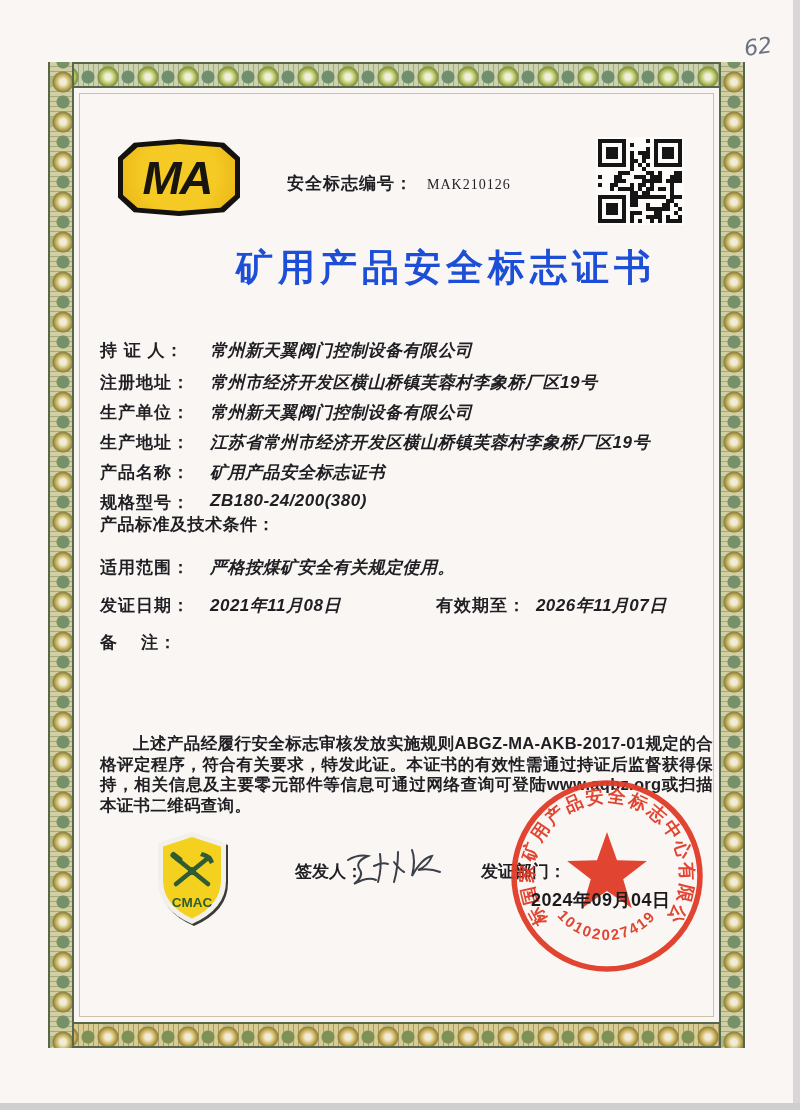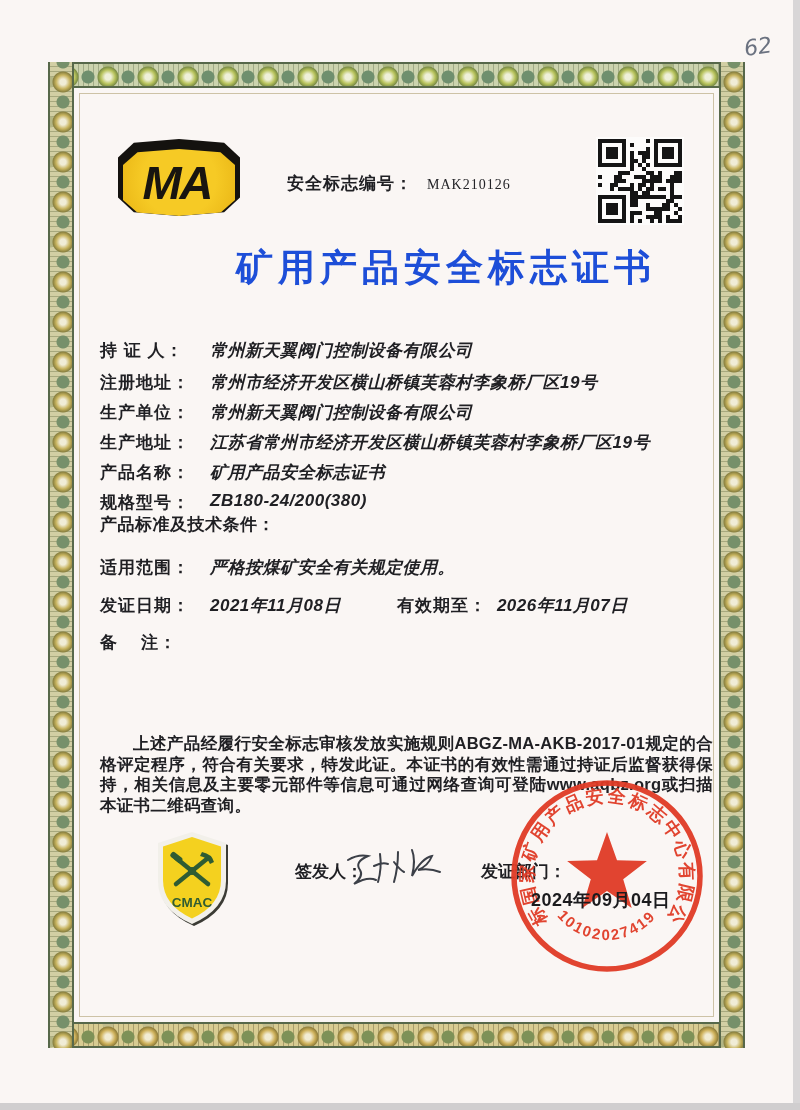--- a/index.html
+++ b/index.html
@@ -54,21 +54,21 @@
     border-left:2px solid #57684a;border-right:2px solid #57684a;
   }
   .strip.v.left{left:0;}
   .strip.v.right{right:0;}
   .inner-line{position:absolute;inset:31px;border:1px solid #cdc2a6;}
 
   
   .ma-logo{position:absolute;left:118px;top:139px;width:122px;height:77px;
     background:#14120f;
     clip-path:polygon(0% 24%,13% 5%,50% 0%,87% 5%,100% 24%,100% 76%,87% 95%,50% 100%,13% 95%,0% 76%);
-    display:flex;align-items:flex-end;justify-content:center;}
+    display:flex;align-items:center;justify-content:center;}
   .ma-logo .inner{width:112px;height:67px;
     background:radial-gradient(circle at 50% 45%, #f6ca25 55%, #e8b414 100%);
     clip-path:polygon(0% 24%,13% 5%,50% 0%,87% 5%,100% 24%,100% 76%,87% 95%,50% 100%,13% 95%,0% 76%);
     display:flex;align-items:center;justify-content:center;}
   .ma-logo .ma-text{font-size:47px;font-weight:900;font-style:italic;color:#181510;
     letter-spacing:-2px;transform:scaleY(.98);line-height:1;padding-right:4px;}
 
   .cert-no{position:absolute;left:287px;top:172px;display:flex;align-items:baseline;gap:14px;}
   .cert-no .lbl{font-size:17px;font-weight:700;letter-spacing:1px;}
   .cert-no .val{font-size:14px;font-family:"Liberation Serif", serif;letter-spacing:1px;color:#232327;}
@@ -78,21 +78,21 @@
   .doc-title{position:absolute;left:48px;top:243px;width:756px;text-align:center;
     font-size:37px;font-weight:900;letter-spacing:5px;color:#1d4ed8;padding-left:20px;}
 
   
   .row{position:absolute;left:100px;font-size:17px;font-weight:700;}
   .row .lbl{display:inline-block;width:110px;letter-spacing:1px;white-space:pre;vertical-align:top;}
   .row .val{display:inline-block;letter-spacing:.5px;color:#202024;vertical-align:top;font-style:italic;}
   .row-std{position:absolute;left:100px;display:flex;font-size:17px;font-weight:700;}
   .row-std .lbl{width:178px;letter-spacing:.5px;flex:none;}
   .row-std .val{width:434px;font-size:15.5px;line-height:21px;white-space:pre-line;letter-spacing:.2px;}
-  .row-dates .lbl2{display:inline-block;width:100px;letter-spacing:1px;margin-left:56px;}
+  .row-dates .lbl2{display:inline-block;width:100px;letter-spacing:1px;margin-left:95px;}
   .remark .lbl{width:auto;}
 
   .paragraph{position:absolute;left:100px;top:733px;width:613px;
     font-size:16.5px;font-weight:700;line-height:20.5px;letter-spacing:.3px;
     text-indent:2em;text-align:justify;color:#202024;}
 
   
   .cmac{position:absolute;left:150px;top:831px;width:84px;height:100px;}
   .sign-row{position:absolute;left:295px;top:860px;font-size:17px;font-weight:700;}
   .sign-row .dept{margin-left:118px;}

